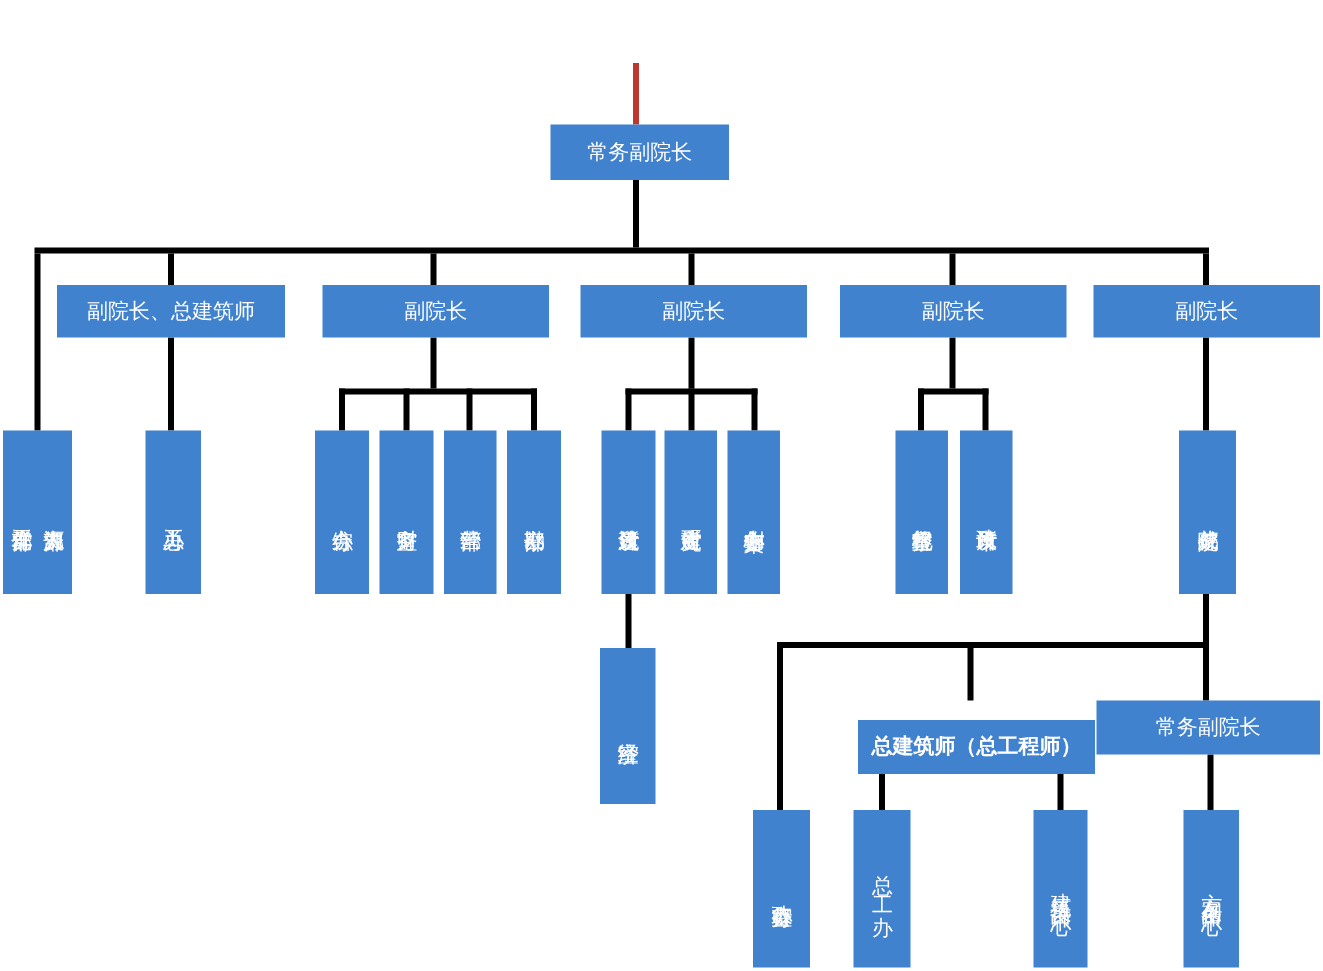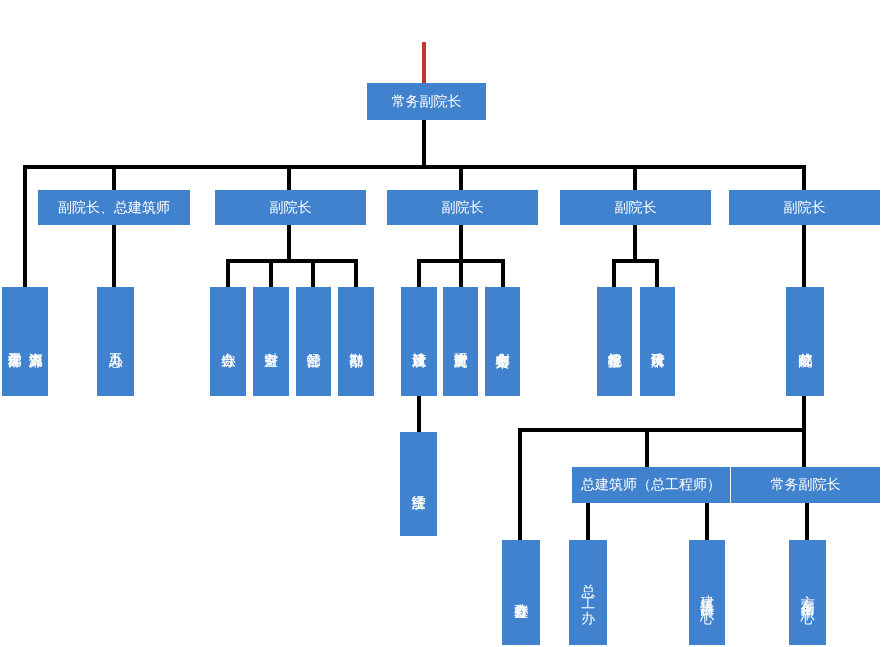--- a/index.html
+++ b/index.html
@@ -117,21 +117,21 @@
   <div class="box v-box" style="left:443px;top:287px;width:35px;height:109px;">古建研究所</div>
   <div class="box v-box" style="left:485px;top:287px;width:35px;height:109px;">方案创作中心</div>
 
   <div class="box v-box" style="left:597px;top:287px;width:35px;height:109px;">纪检督察室</div>
   <div class="box v-box" style="left:640px;top:287px;width:35px;height:109px;">市政设计所</div>
 
   <div class="box v-box" style="left:786px;top:287px;width:38px;height:109px;">成都分院</div>
 
   <div class="box v-box" style="left:400px;top:432px;width:37px;height:104px;">经济室</div>
 
-  <div class="box" style="left:572px;top:467px;width:158px;height:36px;">总建筑师（总工程师）</div>
+  <div class="box" style="left:572px;top:480px;width:158px;height:36px;font-weight:bold;">总建筑师（总工程师）</div>
   <div class="box" style="left:731px;top:467px;width:149px;height:36px;">常务副院长</div>
 
   <div class="box v-box" style="left:502px;top:540px;width:38px;height:105px;">行政办公室</div>
   <div class="box v-box spread" style="left:569px;top:540px;width:38px;height:105px;">总工办</div>
   <div class="box v-box spread2" style="left:689px;top:540px;width:36px;height:105px;">建筑设计中心</div>
   <div class="box v-box spread2" style="left:789px;top:540px;width:37px;height:105px;">方案创作中心</div>
 
 </div>
 
 </body></html>

